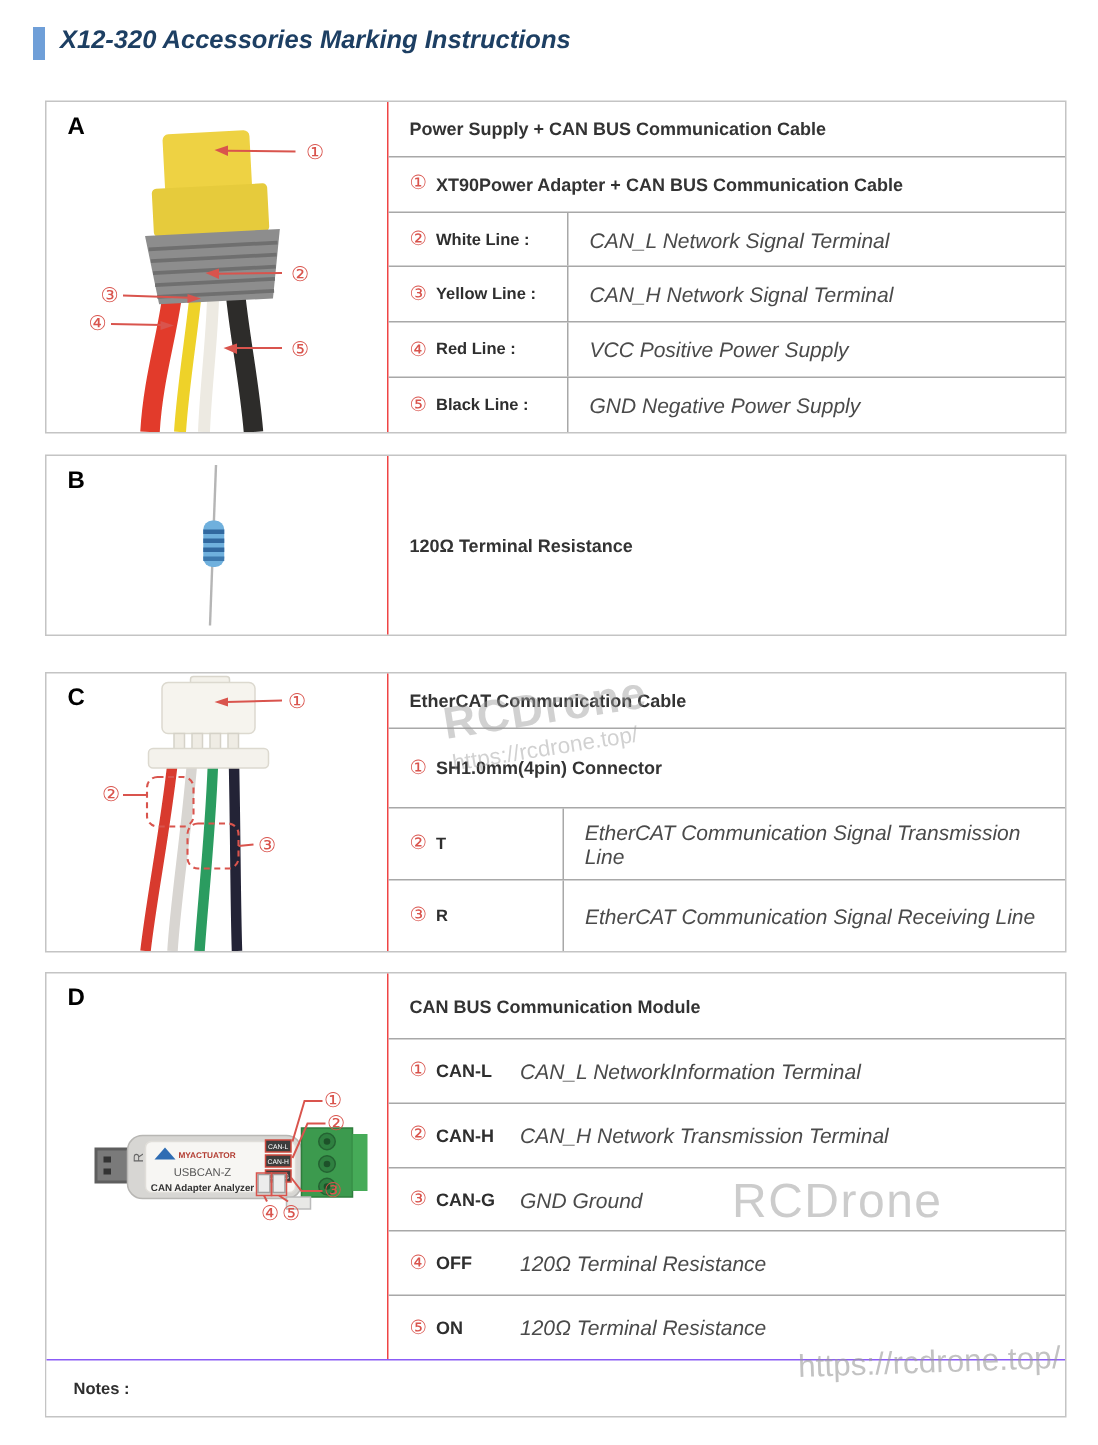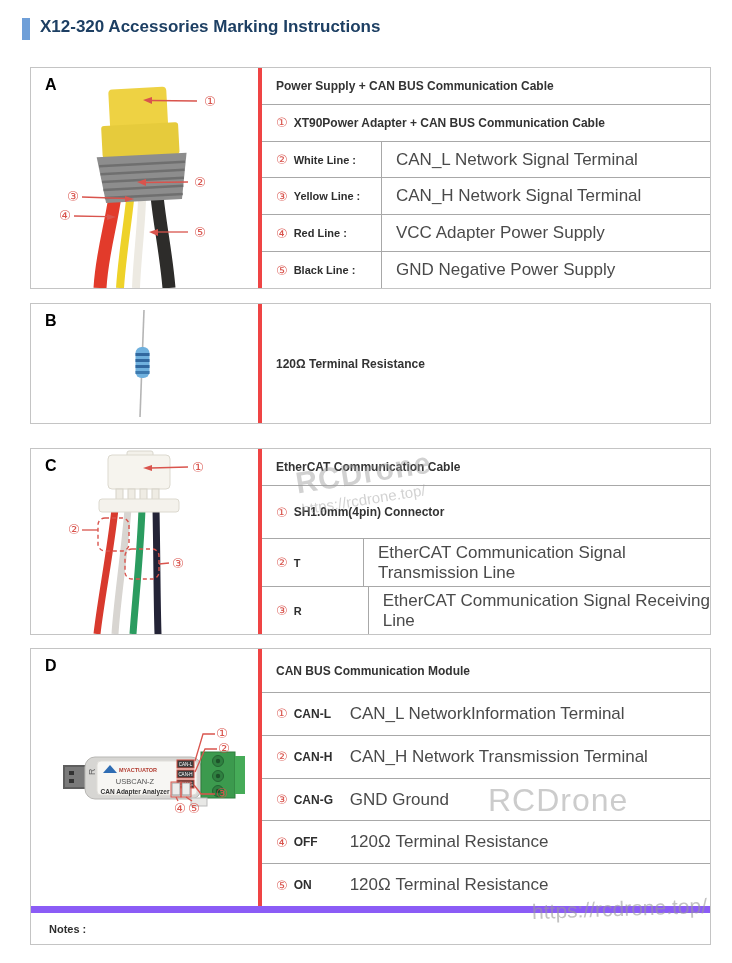--- a/index.html
+++ b/index.html
@@ -1,46 +1,46 @@
 <!DOCTYPE html>
 <html><head>
 <meta charset="utf-8">
 <style>
   html,body{margin:0;padding:0;background:#fff;}
   .canvas{position:relative;width:732px;height:963px;background:#ffffff;
           font-family:"Liberation Sans",sans-serif;overflow:hidden;}
   .titlebar{position:absolute;left:22px;top:18px;width:8px;height:22px;background:#6f9fd8;}
-  .title{position:absolute;left:40px;top:17px;margin:0;font-size:17px;font-weight:bold;color:#1d3f63;}
+  .title{position:absolute;left:40px;top:17px;margin:0;font-size:17px;font-weight:bold;color:#1d3f63;font-style:italic;}
   .box{position:absolute;left:30px;width:681px;border:1px solid #c4c4c4;box-sizing:border-box;background:#fff;}
   #boxA{top:67px;height:222px;}
   #boxB{top:303px;height:121px;}
   #boxC{top:448px;height:187px;}
   #boxD{top:648px;height:297px;}
   .letter{position:absolute;left:14px;top:8px;font-size:16px;font-weight:bold;color:#000;z-index:3;}
   .imgcell{position:absolute;left:0;top:0;width:227px;height:100%;}
-  .tbl{position:absolute;left:227px;top:0;right:0;bottom:0;border-left:4px solid #ef4444;
+  .tbl{position:absolute;left:227px;top:0;right:0;bottom:0;border-left:1px solid #ef4444;
        display:flex;flex-direction:column;}
   #boxD .tbl{bottom:38px;justify-content:flex-end;}
   .row{display:flex;align-items:center;border-top:1px solid #a8a8a8;box-sizing:border-box;flex:1;}
   .row:first-child{border-top:none;}
   .pad{padding-left:14px;}
   .hdr{font-weight:bold;font-size:12px;color:#333;}
   .num{color:#d9544d;font-family:"DejaVu Sans",sans-serif;font-size:13px;margin-right:6px;}
   .lbl{font-weight:bold;font-size:11px;color:#2e2e2e;}
-  .val{font-size:17px;color:#4a4a4a;}
+  .val{font-size:14px;color:#4a4a4a;font-style:italic;}
   .lcell{align-self:stretch;display:flex;align-items:center;padding-left:14px;
          border-right:1px solid #a8a8a8;box-sizing:border-box;}
   .lcellA{width:120px;}
   .lcellC{width:117px;}
   .vcell{padding-left:14px;}
   .c-h{height:36px;flex:0 0 36px;}
   .c-sub{height:53px;flex:0 0 53px;}
   .d-h{height:43px;flex:0 0 43px;}
   .dlabel{font-weight:bold;font-size:12px;color:#2e2e2e;display:inline-block;width:56px;}
-  .notes{position:absolute;left:0;right:0;bottom:0;height:38px;border-top:7px solid #8b5cf6;
+  .notes{position:absolute;left:0;right:0;bottom:0;height:38px;border-top:1px solid #8b5cf6;
          display:flex;align-items:center;padding-left:18px;box-sizing:border-box;background:#fff;}
   .notes .lbl{margin-right:10px;}
   .wm{position:absolute;color:#9b9b9b;z-index:6;pointer-events:none;white-space:nowrap;}
   .wm-c1{left:295px;top:456px;font-size:30px;font-weight:600;opacity:.45;transform:rotate(-9deg);letter-spacing:1px;}
   .wm-c2{left:301px;top:491px;font-size:15px;opacity:.45;transform:rotate(-9deg);}
   .wm-d{left:488px;top:782px;font-size:32px;font-weight:500;opacity:.5;letter-spacing:1px;}
   .wm-f{left:532px;top:897px;font-size:21px;opacity:.6;transform:rotate(-2deg);}
   svg{display:block;}
   .ann-t{fill:#d9544d;font-family:"DejaVu Sans",sans-serif;font-size:13.5px;text-anchor:middle;}
   .ann-l{stroke:#d9544d;stroke-width:1.3;fill:none;}
@@ -110,21 +110,21 @@
           <span class="num">③</span>
           <span class="lbl">Yellow Line :</span>
         </div>
         <div class="vcell val">CAN_H Network Signal Terminal</div>
       </div>
       <div class="row">
         <div class="lcell lcellA">
           <span class="num">④</span>
           <span class="lbl">Red Line :</span>
         </div>
-        <div class="vcell val">VCC Adapter Power Supply</div>
+        <div class="vcell val">VCC Positive Power Supply</div>
       </div>
       <div class="row">
         <div class="lcell lcellA">
           <span class="num">⑤</span>
           <span class="lbl">Black Line :</span>
         </div>
         <div class="vcell val">GND Negative Power Supply</div>
       </div>
     </div>
   </section>

